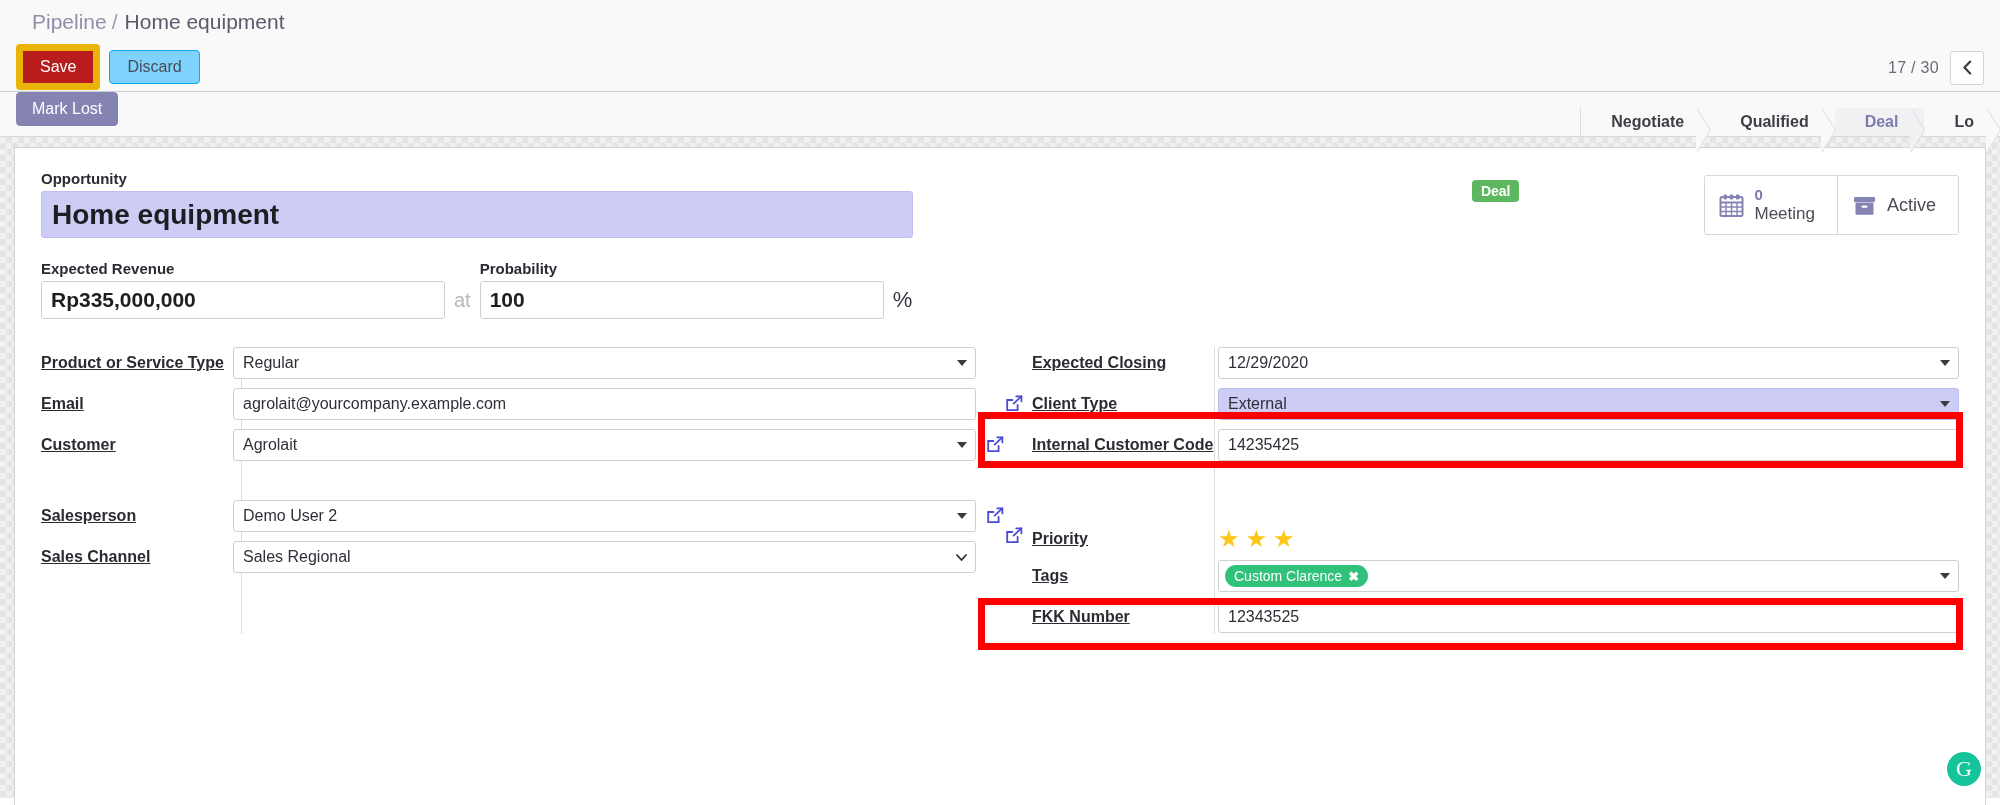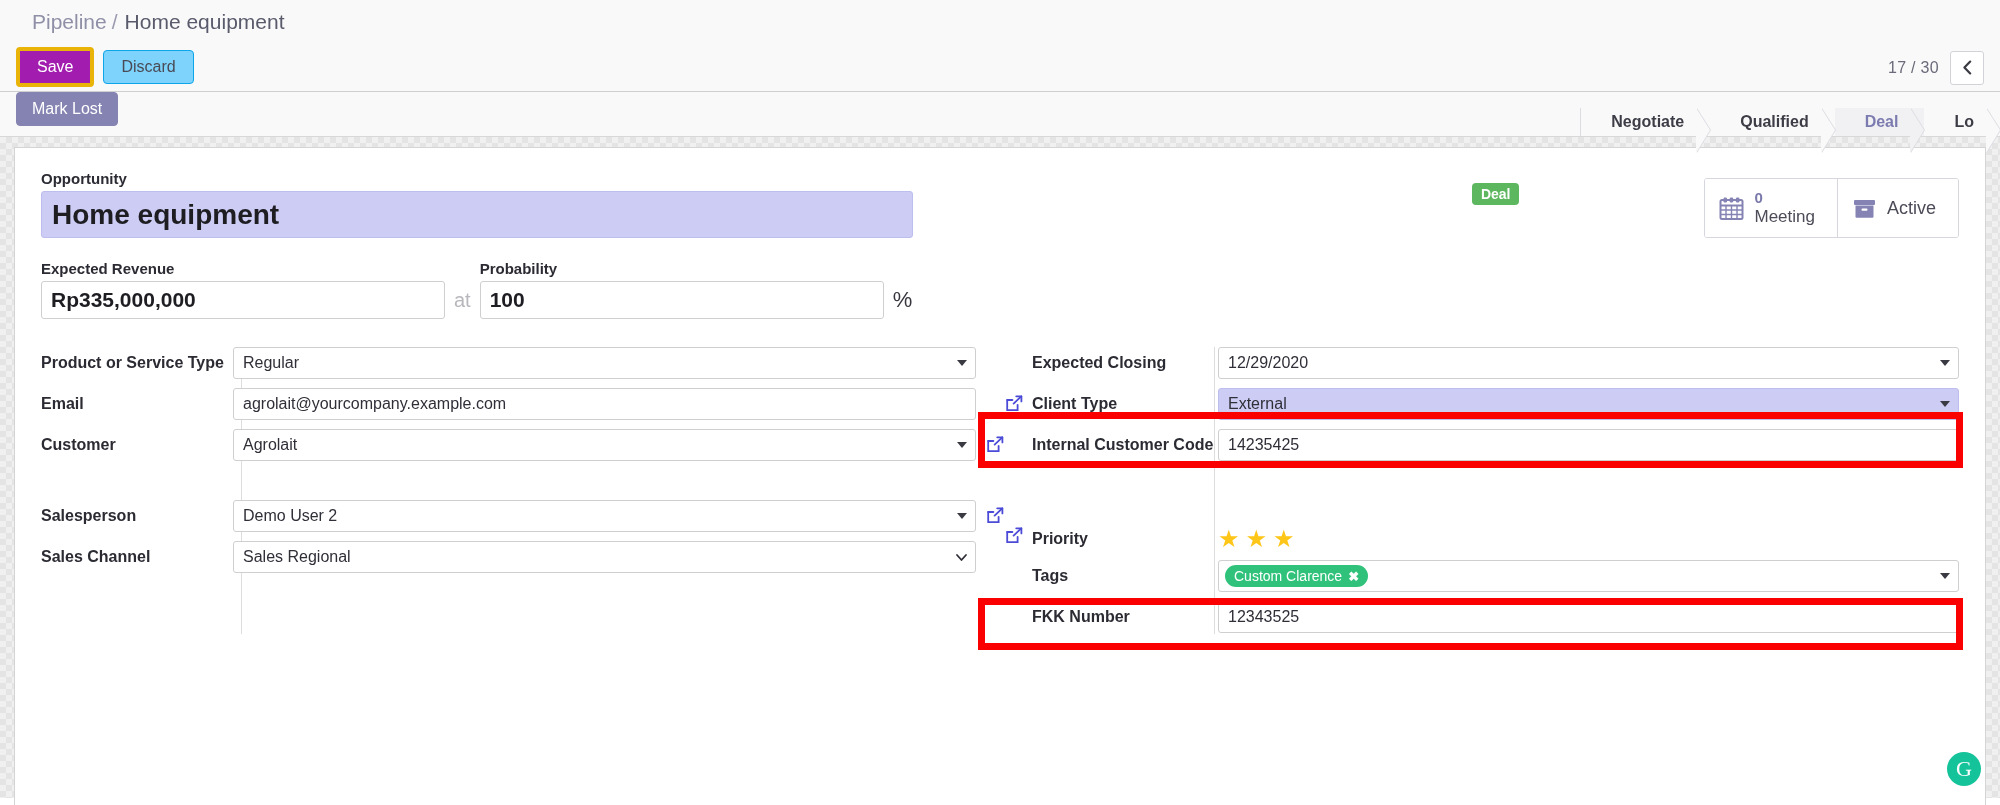--- a/index.html
+++ b/index.html
@@ -32,22 +32,22 @@
   }
   .btn {
     font-family: "Liberation Sans", sans-serif;
     font-size: 16px;
     border-radius: 4px;
     padding: 7px 17px;
     cursor: pointer;
     line-height: 1.1;
   }
   .btn-save {
-    background: #a21caf; color: #ffffff;
-    border: 4px solid #eab308;
+    background: #b91c1c; color: #ffffff;
+    border: 7px solid #eab308;
   }
   .btn-discard {
     background: #7dd3fc; color: #4a4a55;
     border: 1px solid #0ea5e9;
     margin-left: 9px;
   }
   .pager {
     position: absolute; right: 16px; top: 0;
     height: 49px; display: flex; align-items: center;
   }
@@ -124,21 +124,21 @@
   }
   .sheet {
     position: absolute;
     left: 14px; right: 14px; top: 10px; bottom: -40px;
     background: #ffffff;
     border: 1px solid #d4d4d4;
     padding: 22px 26px 0 26px;
   }
 
   
-  .sheet-head { display: flex; align-items: flex-end; }
+  .sheet-head { display: flex; align-items: center; }
   .title-col { flex: 0 0 872px; }
   .field-label-small {
     font-size: 15px; font-weight: bold; color: #2b2b33;
     margin-bottom: 4px;
   }
   .title-input {
     width: 872px; height: 47px;
     background: #ccccf4;
     border: 1px solid #bdbdee;
     border-radius: 3px;
@@ -193,20 +193,21 @@
   .form-cols { display: flex; margin-top: 28px; }
   .col { width: 50%; position: relative; }
   .col-left { padding-right: 24px; }
   .col-right { padding-left: 18px; }
   .frow { display: flex; align-items: flex-start; margin-bottom: 9px; position: relative; }
   .flabel {
     flex: 0 0 192px;
     font-size: 16px; font-weight: bold; color: #2b2b33;
     padding-top: 7px;
     line-height: 1.18;
+    text-decoration: underline;
   }
   .flabel.rt { flex: 0 0 200px; padding-left: 14px; }
   .fctl { flex: 1; position: relative; }
   .inp {
     width: 100%; height: 32px;
     border: 1px solid #cfcfcf; border-radius: 3px;
     font-size: 16px; color: #2f2f38;
     padding: 0 9px;
     font-family: "Liberation Sans", sans-serif;
     background: #ffffff;

